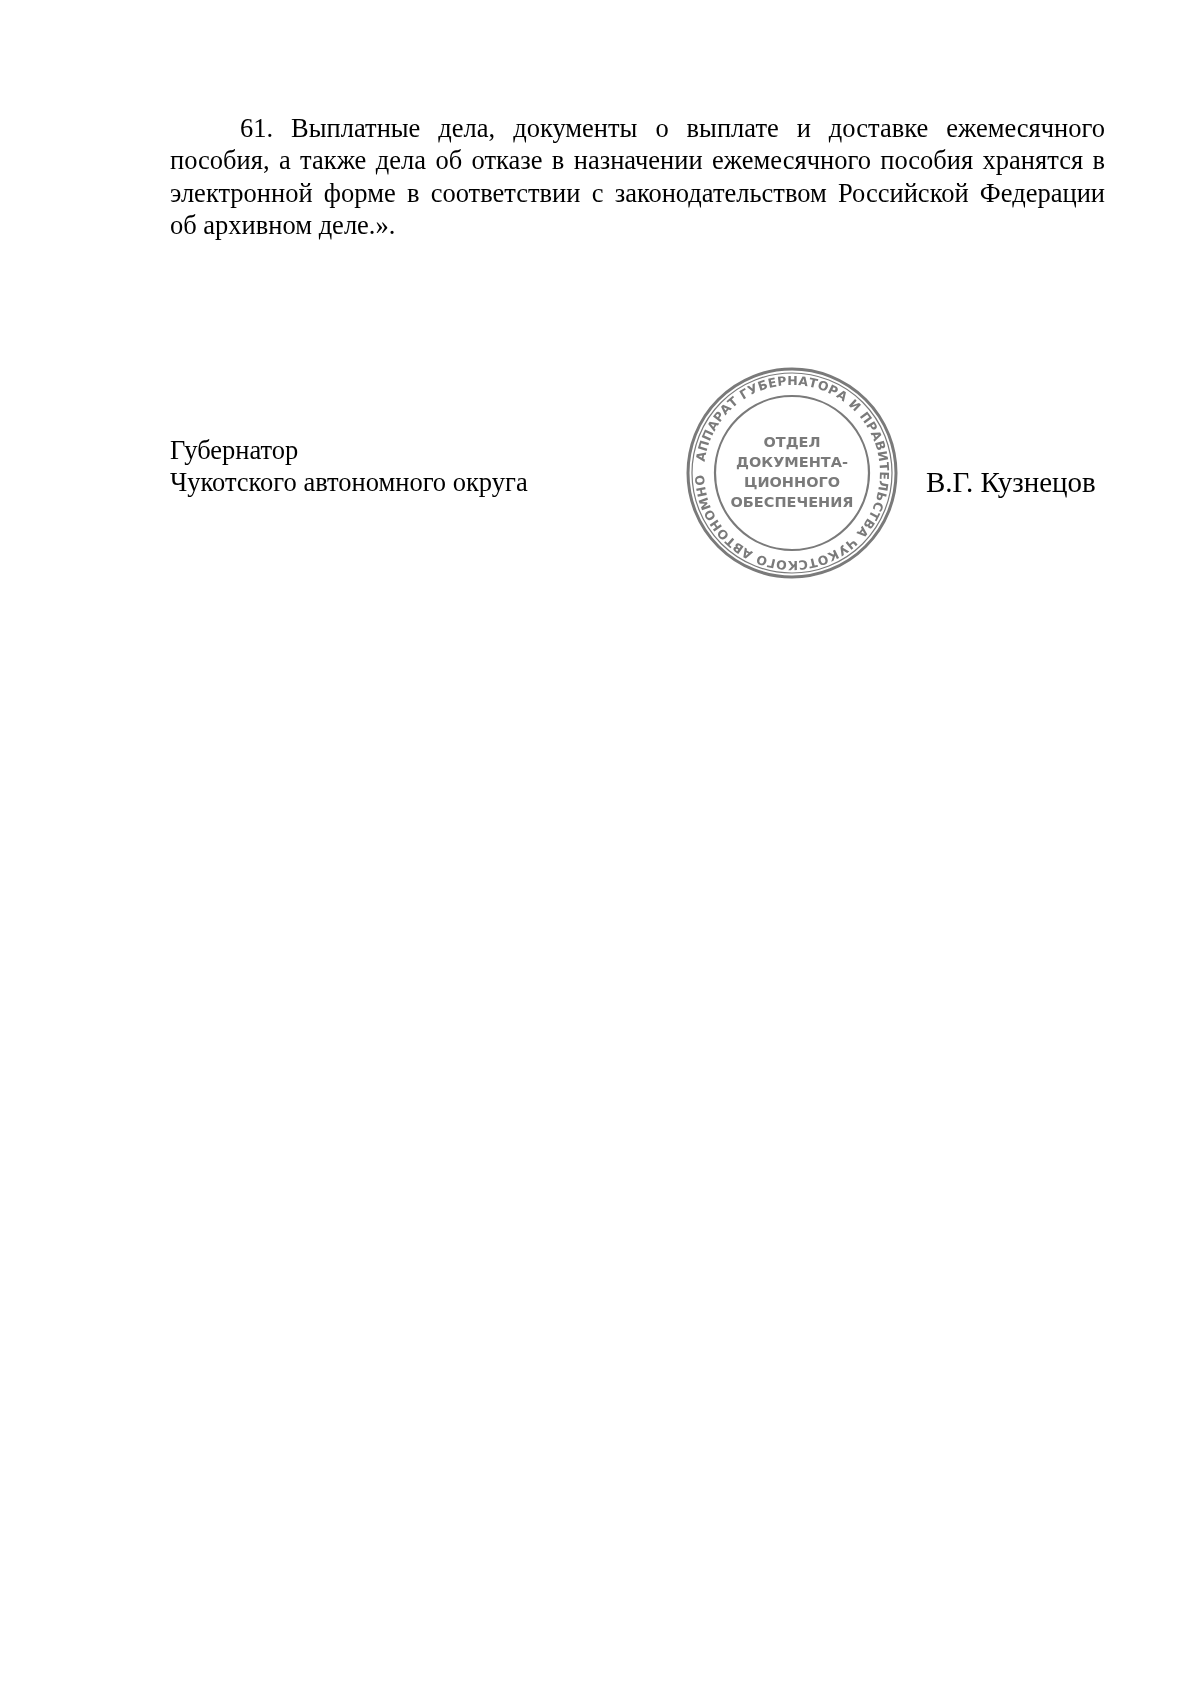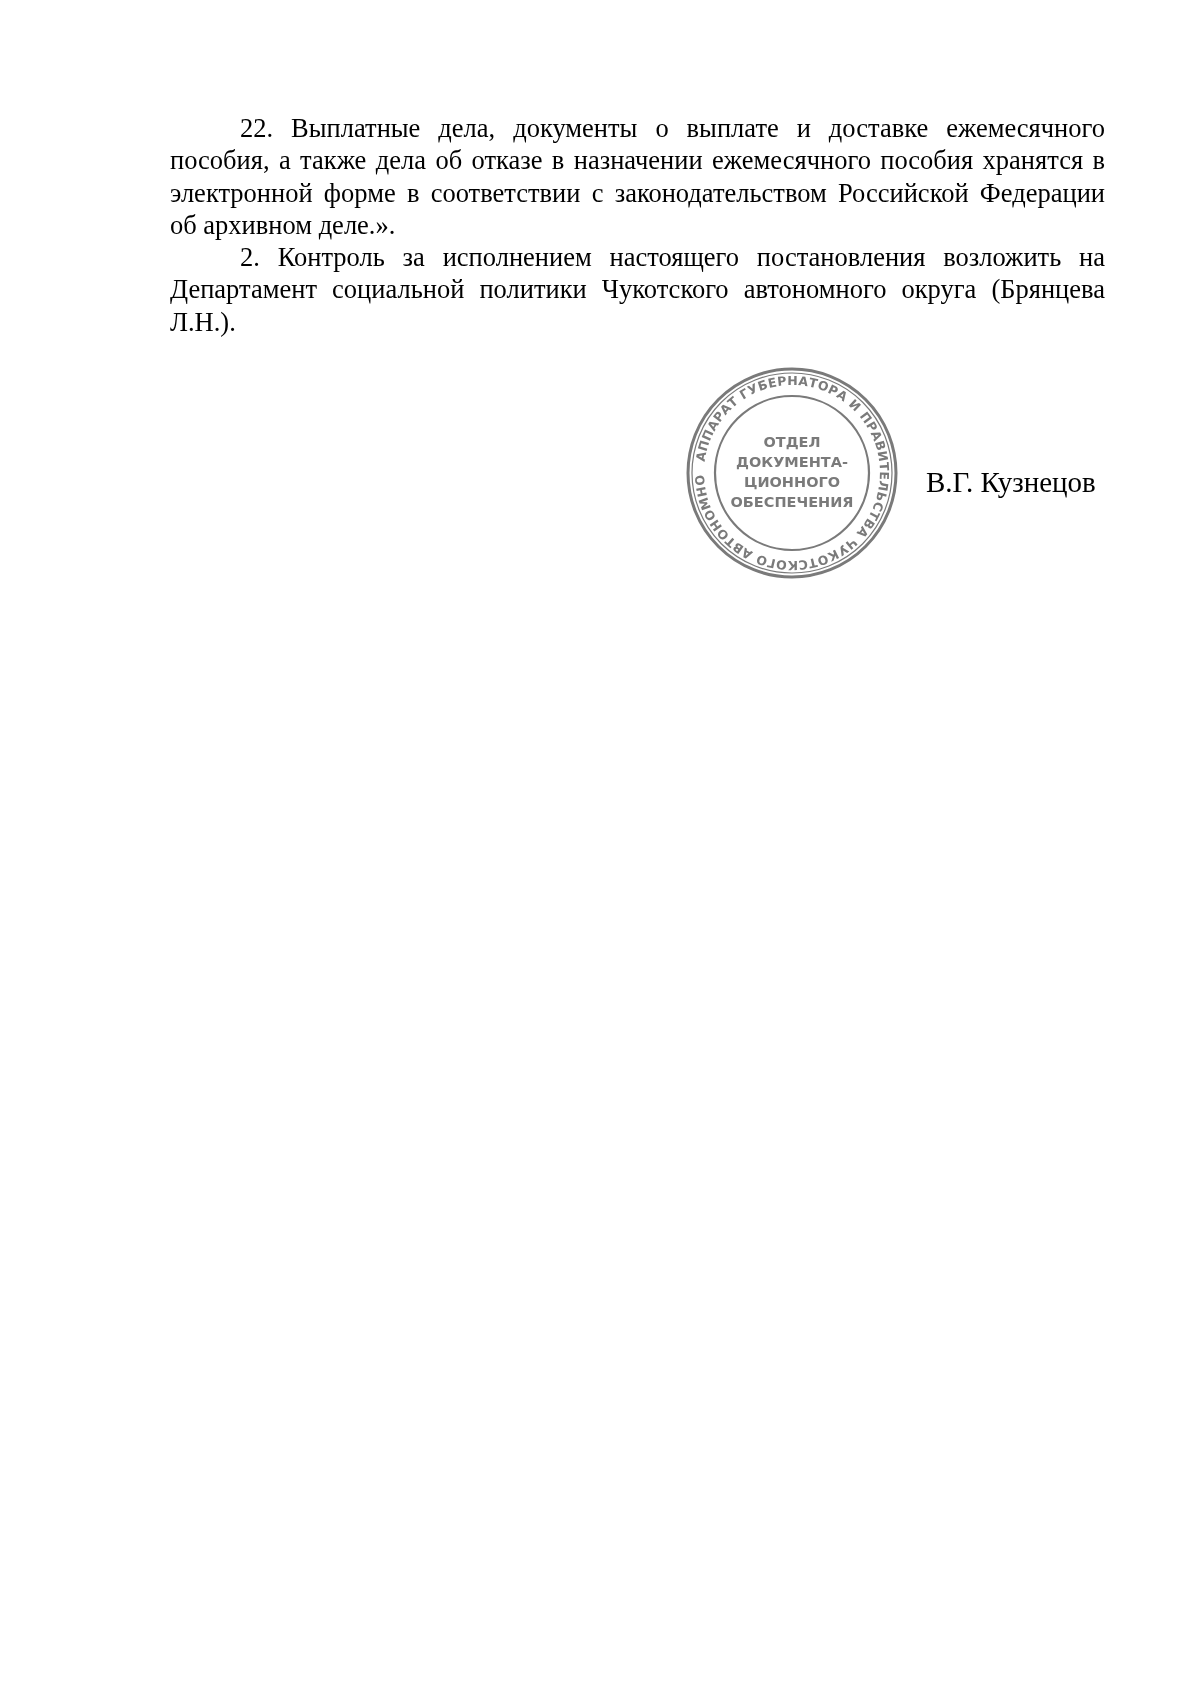--- a/index.html
+++ b/index.html
@@ -27,24 +27,27 @@
     position: absolute; left: 684px; top: 365px; width: 216px; height: 216px;
   }
   .stamp svg { width: 216px; height: 216px; display: block; }
 </style>
 </head>
 <body>
 
 <div class="page">
 
   <div class="body-text">
-    <p>22. Выплатные дела, документы о выплате и доставке ежемесячного пособия, а также дела об отказе в назначении ежемесячного пособия хранятся в электронной форме в соответствии с законодательством Российской Федерации об архивном деле.».</p>
-    <p>2. Контроль за исполнением настоящего постановления возложить на Департамент социальной политики Чукотского автономного округа (Брянцева Л.Н.).</p>
+    <p>61. Выплатные дела, документы о выплате и доставке ежемесячного пособия, а также дела об отказе в назначении ежемесячного пособия хранятся в электронной форме в соответствии с законодательством Российской Федерации об архивном деле.».</p>
   </div>
 
+  <div class="sig-left">
+    <div>Губернатор</div>
+    <div>Чукотского автономного округа</div>
+  </div>
 
   <div class="stamp">
     <svg viewBox="0 0 216 216" xmlns="http://www.w3.org/2000/svg">
       <defs>
         <path id="ringPath" d="M108,108 m-88,0 a88,88 0 1,1 176,0 a88,88 0 1,1 -176,0"></path>
       </defs>
       <g fill="none" stroke="#7a7a7a">
         <circle cx="108" cy="108" r="104" stroke-width="3"></circle>
         <circle cx="108" cy="108" r="100" stroke-width="1.2"></circle>
         <circle cx="108" cy="108" r="77" stroke-width="2.2"></circle>

